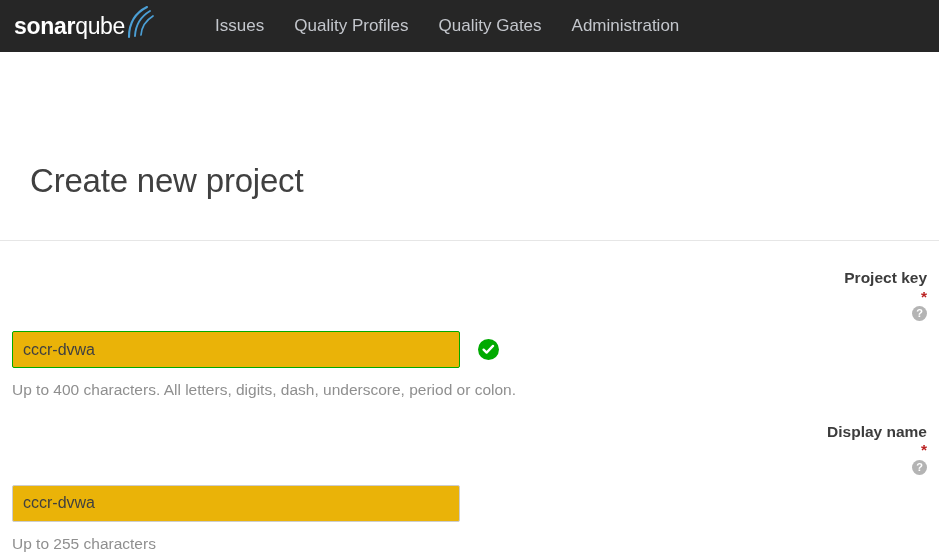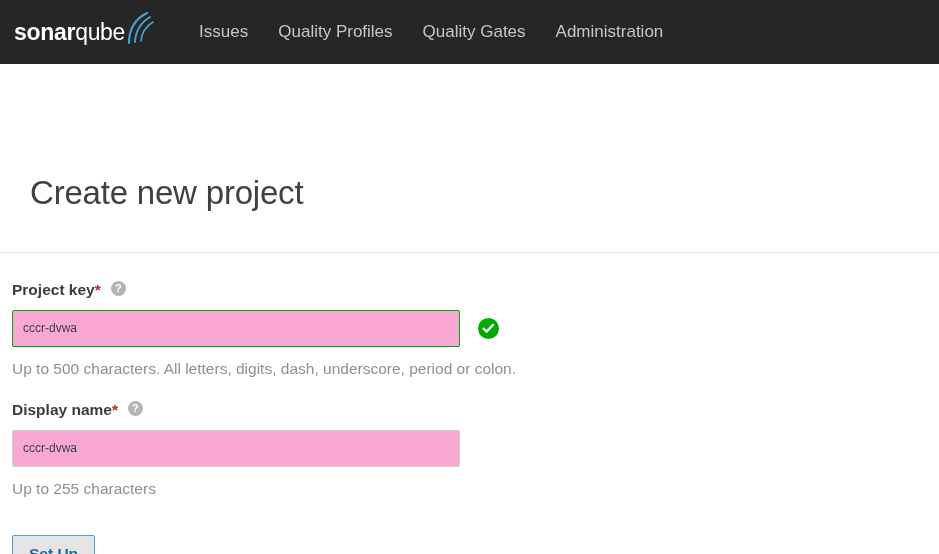--- a/index.html
+++ b/index.html
@@ -12,26 +12,27 @@
     width: 939px;
     height: 554px;
     background: #ffffff;
     font-family: "Liberation Sans", sans-serif;
     overflow: hidden;
     color: #444;
   }
 
   
   #navbar {
-    height: 64px;
+    height: 52px;
     background: #262626;
     display: flex;
     align-items: center;
     padding-left: 14px;
     overflow: hidden;
+    gap: 16px;
   }
 
   #brand {
     display: flex;
     align-items: center;
     height: 52px;
     margin-right: 28px;
     text-decoration: none;
     flex: 0 0 auto;
   }
@@ -90,26 +91,27 @@
   }
 
   
   #create-project-form {
     padding-top: 28px;
   }
   .field-group { margin-bottom: 0; }
 
   .field-label {
     display: flex;
-    align-items: flex-start;
+    align-items: flex-end;
     font-size: 15.5px;
     font-weight: bold;
     color: #3c3c3c;
     margin-bottom: 10px;
     line-height: 1.2;
+    flex-direction: column;
   }
   .required-star {
     color: #bb2222;
     font-weight: bold;
     margin-left: 0px;
   }
   .help-icon {
     display: inline-flex;
     align-items: center;
     justify-content: center;
@@ -128,24 +130,24 @@
   }
 
   .input-row {
     display: flex;
     align-items: center;
   }
   .text-input {
     width: 448px;
     height: 37px;
     padding: 4px 10px;
-    font-size: 12px;
+    font-size: 16px;
     font-family: "Liberation Sans", sans-serif;
     color: #404040;
-    background: #f9a8d4;
+    background: #eab308;
     border: 1px solid #cdcdcd;
     border-radius: 2px;
     outline: none;
   }
   .text-input.valid {
     border: 1px solid #00aa00;
   }
   .text-input::placeholder { color: #9a9a9a; }
 
   .valid-icon {
@@ -227,21 +229,21 @@
         <span class="help-icon">?</span>
       </div>
       <div class="input-row">
         <input class="text-input valid" type="text" value="cccr-dvwa" style="">
         <span class="valid-icon">
           <svg width="13" height="13" viewBox="0 0 13 13" aria-hidden="true">
             <path d="M1.6 6.6 L4.6 9.6 L11 2.9" stroke="#ffffff" stroke-width="2.3" fill="none" stroke-linecap="round" stroke-linejoin="round"></path>
           </svg>
         </span>
       </div>
-      <p class="field-note">Up to 500 characters. All letters, digits, dash, underscore, period or colon.</p>
+      <p class="field-note">Up to 400 characters. All letters, digits, dash, underscore, period or colon.</p>
     </div>
 
     <div class="spacer-24"></div>
 
     
     <div class="field-group">
       <div class="field-label">
         <span>Display name</span>
           <span class="required-star">*</span>
         <span class="help-icon">?</span>

